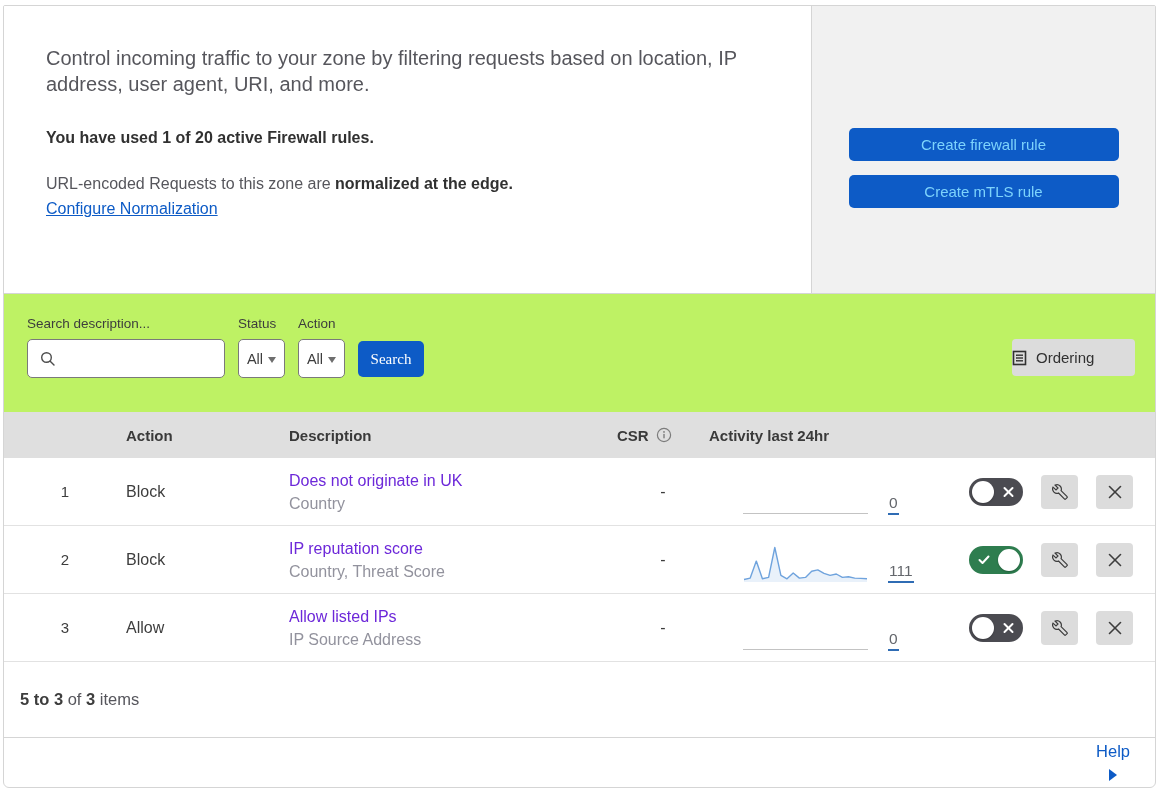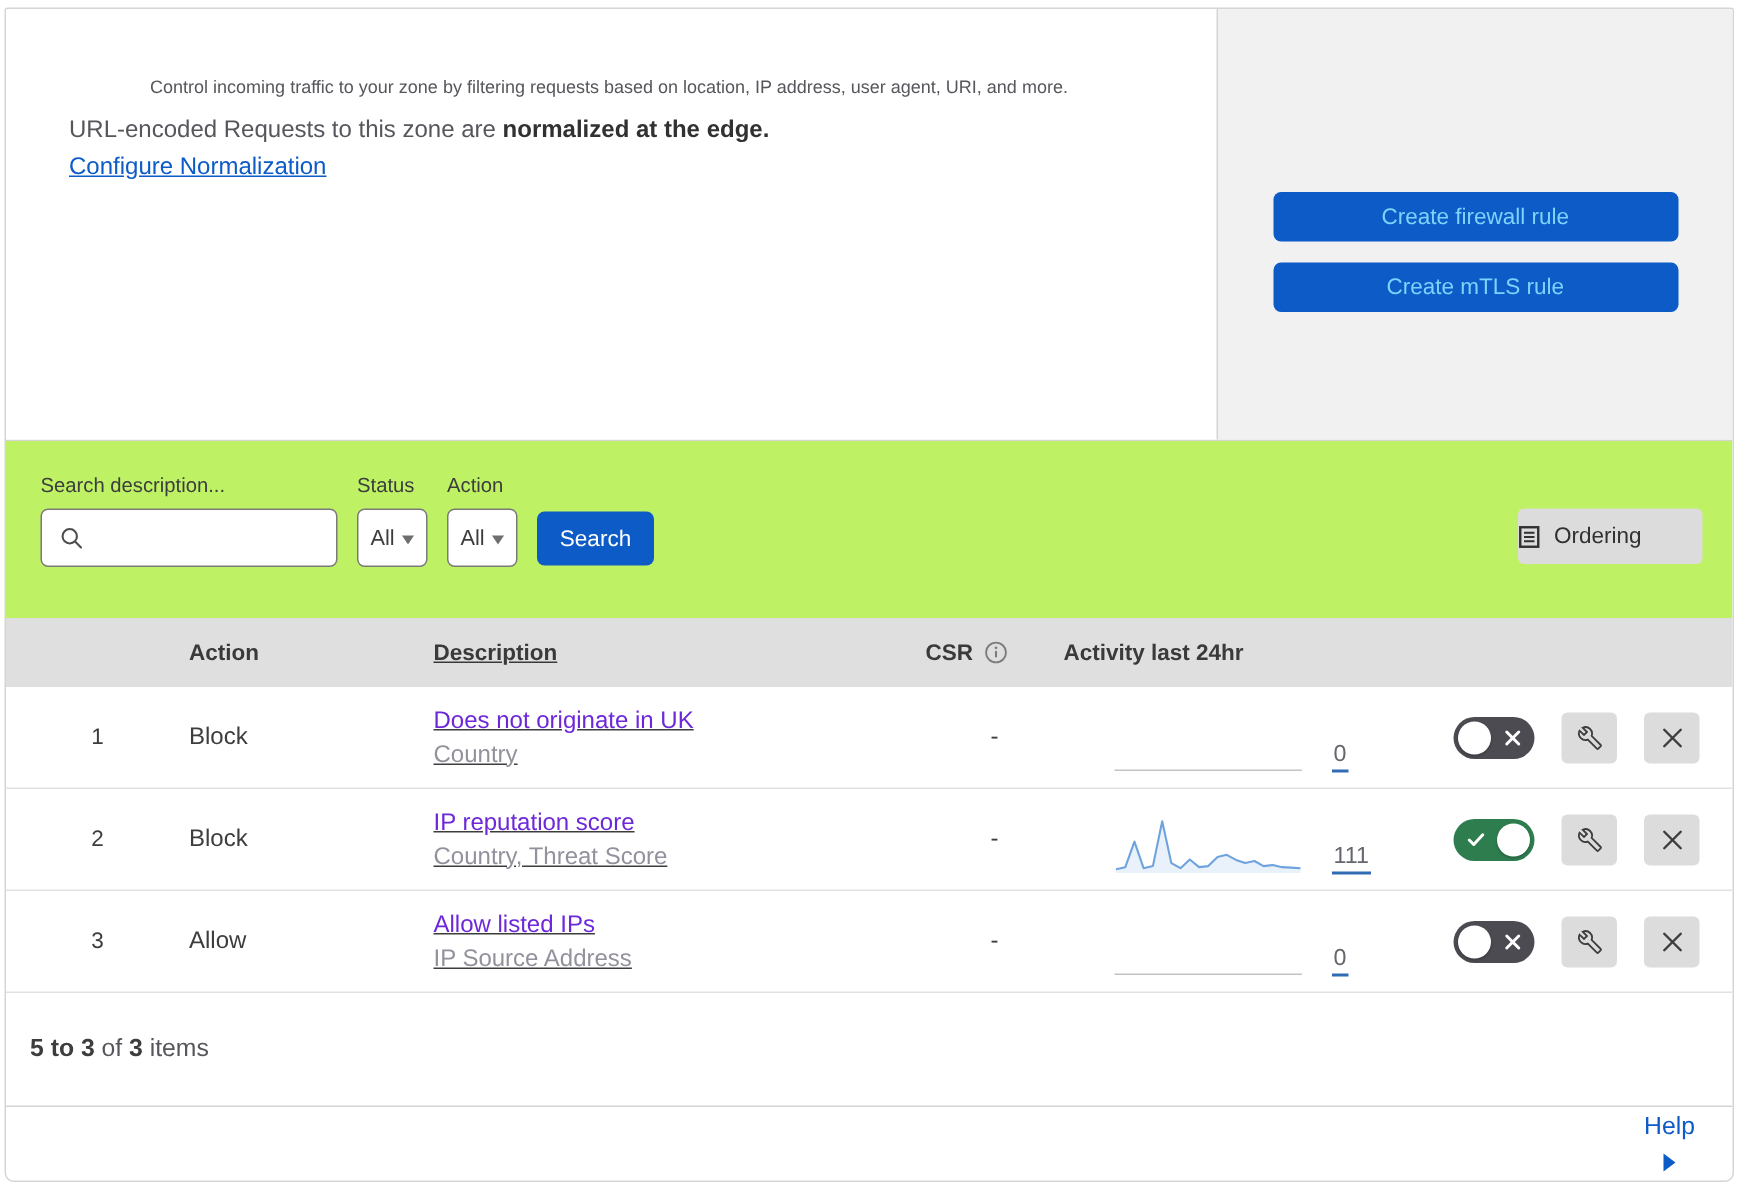--- a/index.html
+++ b/index.html
@@ -11,21 +11,21 @@
   *{box-sizing:border-box;margin:0;padding:0;}
   html,body{width:1161px;height:791px;background:#fff;font-family:"Liberation Sans",sans-serif;
     -webkit-font-smoothing:antialiased;color:var(--text-dark);}
   .card{position:absolute;left:3px;top:5px;width:1153px;height:783px;border:1px solid var(--border);
     border-radius:2px 2px 6px 6px;background:#fff;overflow:hidden;}
 
   
   .top-section{display:flex;height:288px;border-bottom:1px solid var(--border);}
   .intro{flex:0 0 808px;border-right:1px solid var(--border);background:#fff;padding:39px 44px 0 42px;}
   .intro h1{font-size:21px;font-weight:700;color:#313131;margin-bottom:17px;letter-spacing:.1px;}
-  .intro .desc{font-size:12px;line-height:26px;color:var(--text-mid);margin-bottom:7px;max-width:720px;text-align:center;}
+  .intro .desc{font-size:20px;line-height:26px;color:var(--text-mid);margin-bottom:32px;max-width:720px;}
   .intro .usage{font-size:16px;font-weight:700;color:#313131;margin-bottom:28px;}
   .intro .norm{font-size:16px;color:var(--text-mid);margin-bottom:7px;}
   .intro .norm b{color:#313131;}
   .intro a.cfg-link{font-size:16px;color:var(--link);text-decoration:underline;cursor:pointer;}
   .cta-panel{flex:1;background:var(--panel-gray);display:flex;flex-direction:column;align-items:center;
     justify-content:center;gap:14px;padding-top:36px;}
   .btn-primary{display:flex;align-items:center;justify-content:center;width:270px;height:33px;
     background:var(--accent);color:#7dd3fc;font-size:15px;border:none;border-radius:5px;cursor:pointer;
     font-family:inherit;}
 
@@ -34,33 +34,33 @@
   .filter-left{display:flex;align-items:flex-end;gap:13px;}
   .field label{display:block;font-size:13.5px;color:#3d3d3d;margin-bottom:8px;}
   .search-box{position:relative;width:198px;height:39px;border:1px solid #7a7a7a;border-radius:5px;background:#fff;}
   .search-box input{position:absolute;left:36px;top:0;width:155px;height:100%;border:none;outline:none;
     font-size:14px;font-family:inherit;background:transparent;color:#3d3d3d;}
   .search-box .mag{position:absolute;left:12px;top:11px;}
   .select{width:47px;height:39px;border:1px solid #7a7a7a;border-radius:5px;background:#fff;display:flex;
     align-items:center;justify-content:center;gap:5px;font-size:14.5px;color:#3d3d3d;cursor:pointer;}
   .caret{width:0;height:0;border-left:4.5px solid transparent;border-right:4.5px solid transparent;
     border-top:6px solid #6e6e6e;margin-top:2px;}
-  .btn-search{width:78px;height:36px;margin-bottom:1px;background:var(--accent);color:#fff;border:none;
-    border-radius:5px;font-size:15px;font-family:Liberation Sans, sans-serif;cursor:pointer;}
+  .btn-search{width:66px;height:36px;margin-bottom:1px;background:var(--accent);color:#fff;border:none;
+    border-radius:5px;font-size:15px;font-family:Liberation Serif, serif;cursor:pointer;}
   .filter-right{margin-left:auto;}
   .btn-ordering{display:flex;align-items:center;gap:9px;width:123px;height:37px;
     margin-bottom:2px;background:var(--btn-gray);border:none;border-radius:4px;font-size:15px;color:#313131;
     font-family:inherit;cursor:pointer;}
 
   
   .thead{height:46px;background:var(--thead-gray);display:flex;align-items:center;font-size:15px;
     font-weight:700;color:#3a3a3a;}
   .col-num{flex:0 0 122px;text-align:center;}
   .col-action{flex:0 0 163px;}
-  .col-desc{flex:0 0 328px;text-decoration:underline;}
+  .col-desc{flex:0 0 328px;}
   .col-csr{flex:0 0 92px;}
   .col-activity{flex:0 0 215px;}
   .col-controls{flex:1;display:flex;align-items:center;justify-content:flex-end;gap:18px;padding-right:22px;}
   .thead .col-csr{display:flex;align-items:center;gap:7px;}
   .row{height:68px;display:flex;align-items:center;border-bottom:1px solid #e2e2e2;font-size:16px;color:#3d3d3d;}
   .row .col-num{font-size:15px;}
   .desc-title{font-size:16px;color:#6d28d9;line-height:20px;}
   .desc-sub{font-size:16px;color:var(--text-sub);margin-top:4px;}
   .row .col-csr{text-align:center;color:#3d3d3d;}
   .row .col-activity{display:flex;align-items:flex-end;padding-left:34px;height:46px;}
@@ -93,20 +93,21 @@
     border-left:8px solid var(--link);}
 </style>
 </head>
 <body>
 
 <div class="card">
 
   <div class="top-section">
     <div class="intro">
       <p class="desc">Control incoming traffic to your zone by filtering requests based on location, IP address, user agent, URI, and more.</p>
+      <p class="usage">You have used 1 of 20 active Firewall rules.</p>
       <p class="norm"><span>URL-encoded Requests to this zone are </span><b>normalized at the edge.</b></p>
       <a class="cfg-link">Configure Normalization</a>
     </div>
     <div class="cta-panel">
       <button class="btn-primary">Create firewall rule</button>
       <button class="btn-primary">Create mTLS rule</button>
     </div>
   </div>
 
   <div class="filter-section">

